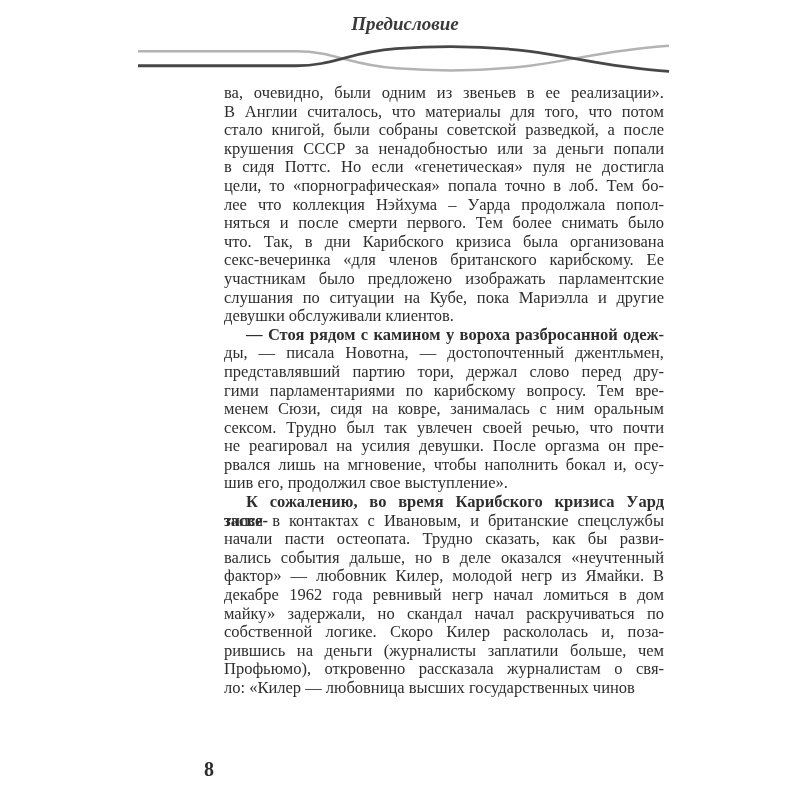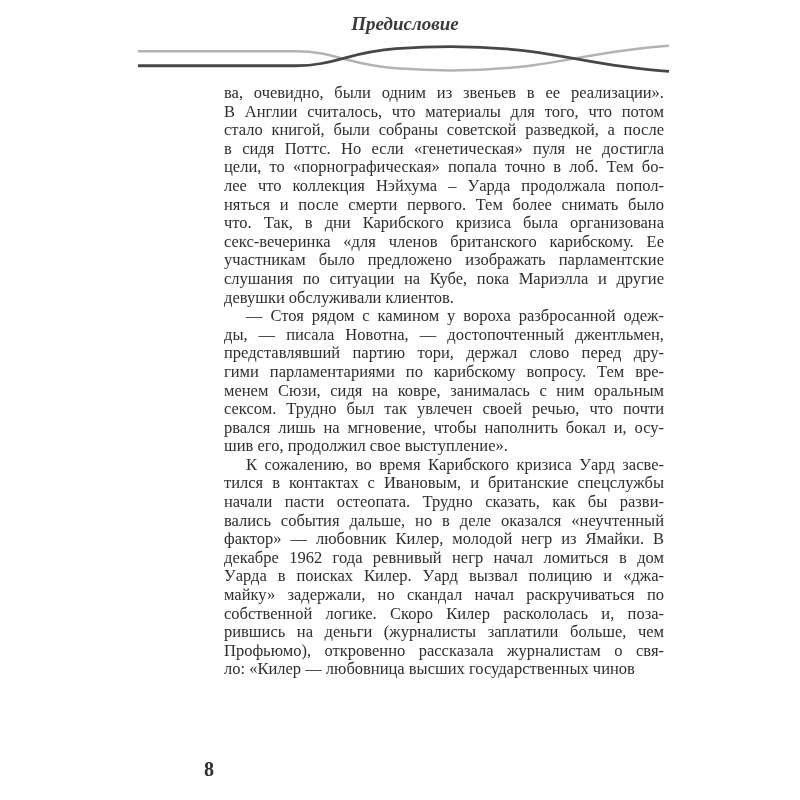--- a/index.html
+++ b/index.html
@@ -30,21 +30,21 @@
     color:var(--text-color, #2e2e2e);
     margin-left:39px;
   }
   .para { margin:0; }
   .line {
     height:18.6px;
     text-align:justify;
     text-align-last:justify;
   }
   .line.last { text-align-last:left; }
-  .line.indent { text-indent:22px; }
+  .line.indent { text-indent:22px;font-weight:bold; }
   .page-number {
     position:absolute; left:204px; top:758px;
     font-size:20px; font-weight:bold;
     color:var(--text-color, #2e2e2e);
   }
 </style>
 </head>
 <body>
 
 <div class="page" style="--bg: #ffffff; --text-color: #2e2e2e; --title-color: #3a3a3a; --sep-dark: #474747; --sep-light: #b3b3b3;">
@@ -54,48 +54,49 @@
   <svg class="separator" viewBox="0 0 532 32" preserveAspectRatio="none">
     <path class="wave-light" d="M0,10 L158,10 C196,10 210,23 258,26.5 C300,29.5 345,29.5 392,24 C436,18.5 470,8.5 531,4.5"></path>
     <path class="wave-dark" d="M0,24 L158,24 C196,24 210,11 258,7.5 C300,4.5 345,4.5 392,10 C436,15.5 470,25.5 531,29.5"></path>
   </svg>
 
   <div class="body-text" id="body-text">
       <div class="para">
         <div class="line">ва, очевидно, были одним из звеньев в ее реализации».</div>
         <div class="line">В Англии считалось, что материалы для того, что потом</div>
         <div class="line">стало книгой, были собраны советской разведкой, а после</div>
+        <div class="line">крушения СССР за ненадобностью или за деньги попали</div>
         <div class="line">в сидя Поттс. Но если «генетическая» пуля не достигла</div>
         <div class="line">цели, то «порнографическая» попала точно в лоб. Тем бо-</div>
         <div class="line">лее что коллекция Нэйхума – Уарда продолжала попол-</div>
         <div class="line">няться и после смерти первого. Тем более снимать было</div>
         <div class="line">что. Так, в дни Карибского кризиса была организована</div>
         <div class="line">секс-вечеринка «для членов британского карибскому. Ее</div>
         <div class="line">участникам было предложено изображать парламентские</div>
         <div class="line">слушания по ситуации на Кубе, пока Мариэлла и другие</div>
         <div class="line last">девушки обслуживали клиентов.</div>
       </div>
       <div class="para">
         <div class="line indent">— Стоя рядом с камином у вороха разбросанной одеж-</div>
         <div class="line">ды, — писала Новотна, — достопочтенный джентльмен,</div>
         <div class="line">представлявший партию тори, держал слово перед дру-</div>
         <div class="line">гими парламентариями по карибскому вопросу. Тем вре-</div>
         <div class="line">менем Сюзи, сидя на ковре, занималась с ним оральным</div>
         <div class="line">сексом. Трудно был так увлечен своей речью, что почти</div>
+        <div class="line">не реагировал на усилия девушки. После оргазма он пре-</div>
         <div class="line">рвался лишь на мгновение, чтобы наполнить бокал и, осу-</div>
         <div class="line last">шив его, продолжил свое выступление».</div>
       </div>
       <div class="para">
         <div class="line indent">К сожалению, во время Карибского кризиса Уард засве-</div>
         <div class="line">тился в контактах с Ивановым, и британские спецслужбы</div>
         <div class="line">начали пасти остеопата. Трудно сказать, как бы разви-</div>
         <div class="line">вались события дальше, но в деле оказался «неучтенный</div>
         <div class="line">фактор» — любовник Килер, молодой негр из Ямайки. В</div>
         <div class="line">декабре 1962 года ревнивый негр начал ломиться в дом</div>
-        <div class="line">Уарда в поисках Килер. Уард вызвал полицию и «джа-</div>
         <div class="line">майку» задержали, но скандал начал раскручиваться по</div>
         <div class="line">собственной логике. Скоро Килер раскололась и, поза-</div>
         <div class="line">рившись на деньги (журналисты заплатили больше, чем</div>
         <div class="line">Профьюмо), откровенно рассказала журналистам о свя-</div>
         <div class="line last">ло: «Килер — любовница высших государственных чинов</div>
       </div>
     </div>
 
   <div class="page-number">8</div>
 

